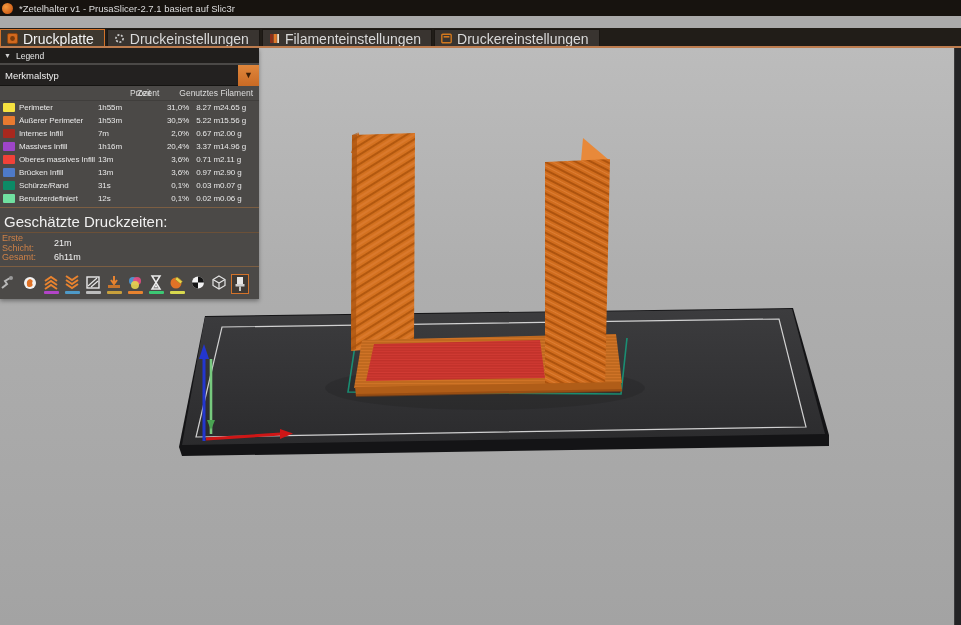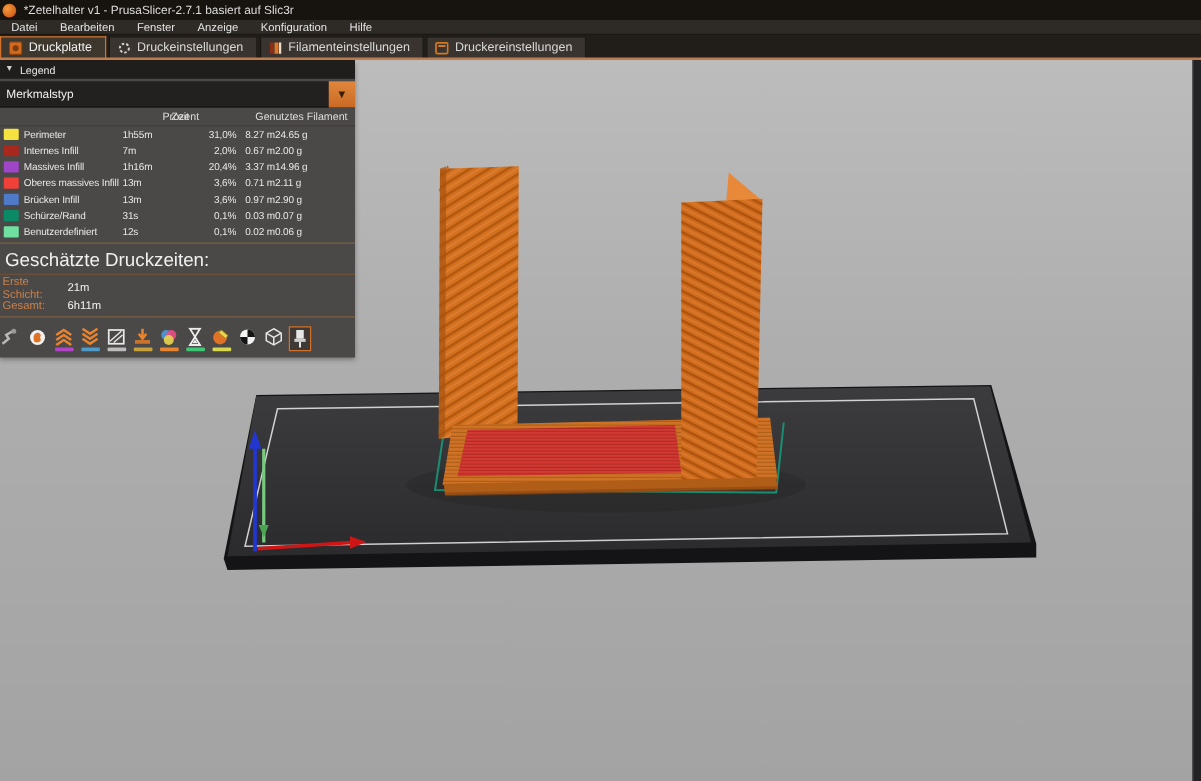--- a/index.html
+++ b/index.html
@@ -5,32 +5,32 @@
   html,body{margin:0;padding:0;background:#333;}
   *{box-sizing:border-box;font-family:"Liberation Sans",sans-serif;}
   #app{position:relative;width:961px;height:625px;overflow:hidden;background:#aaa;}
 
   
   #titlebar{position:absolute;top:0;left:0;right:0;height:16px;background:#17130f;display:flex;align-items:center;color:#dcdcdc;font-size:9.5px;}
   #titlebar .logo{width:11px;height:11px;border-radius:50%;background:radial-gradient(circle at 35% 35%,#f59a3e,#d2621a 70%,#8a3c0a);margin:0 6px 0 2px;flex:0 0 auto;}
   #menubar{position:absolute;top:16px;left:0;right:0;height:12px;background:#2e2b27;border-bottom:1px solid #1c1915;display:flex;align-items:center;color:#e4e4e4;font-size:9px;}
   #menubar .mi{padding:0 9px;height:100%;display:flex;align-items:center;cursor:default;}
   #tabbar{position:absolute;top:28px;left:0;right:0;height:19px;background:#211d18;display:flex;align-items:flex-end;}
-  .tab{height:18px;display:flex;align-items:center;gap:5px;padding:0 10px 0 6px;background:#393430;color:#d9d9d9;font-size:10px;margin-right:2px;border:1px solid #1b1713;border-bottom:none;}
+  .tab{height:18px;display:flex;align-items:center;gap:5px;padding:0 10px 0 6px;background:#393430;color:#d9d9d9;font-size:14px;margin-right:2px;border:1px solid #1b1713;border-bottom:none;}
   .tab.active{background:#3d372e;border:1px solid #d2722a;border-bottom:none;color:#f2f2f2;}
   #tab-underline{position:absolute;top:46px;left:0;right:0;height:2px;background:#bd7c4e;z-index:5;}
   .ticon{width:11px;height:11px;flex:0 0 auto;display:inline-block;}
 
   
   #viewport{position:absolute;top:48px;left:0;right:0;bottom:0;background:linear-gradient(180deg,#bcbcbc 0%,#aeaeae 40%,#a3a3a3 100%);}
   #scene{position:absolute;inset:0;width:100%;height:100%;}
   #rightedge{position:absolute;top:0;right:0;bottom:0;width:7px;background:#232325;border-left:1px solid #3a3a3c;}
 
   
-  #legend{position:absolute;top:0;left:0;width:284px;background:#4b4947;color:#e6e6e6;box-shadow:0 2px 4px rgba(0,0,0,.35);}
+  #legend{position:absolute;top:0;left:0;width:259px;background:#4b4947;color:#e6e6e6;box-shadow:0 2px 4px rgba(0,0,0,.35);}
   #legend-head{height:15px;background:#201e1c;display:flex;align-items:center;font-size:8.5px;color:#e8e8e8;padding:0 4px;gap:5px;}
   #legend-head .tri{font-size:7px;color:#cfcfcf;}
   #viewmode{height:21px;margin-top:2px;background:#232120;display:flex;align-items:center;font-size:9.5px;color:#f0f0f0;padding-left:5px;border-bottom:1px solid #151412;}
   #viewmode .dd-btn{margin-left:auto;width:21px;height:21px;background:linear-gradient(#e0873c,#c96a24);display:flex;align-items:center;justify-content:center;color:#3a1e08;font-size:9px;}
   #cols{position:relative;height:15px;font-size:8.5px;color:#dedede;border-bottom:1px solid #403e3c;}
   #cols .c1{position:absolute;left:100px;top:2px;margin-left:37px;}
   #cols .c2{position:absolute;left:130px;top:2px;}
   #cols .c3{position:absolute;right:6px;top:2px;}
   .lrow{display:flex;align-items:center;height:13px;font-size:8px;letter-spacing:-.1px;color:#e8e8e8;}
   .chip{width:12px;height:9px;margin:0 4px 0 3px;flex:0 0 auto;border-radius:1px;}
@@ -55,28 +55,20 @@
 </head>
 <body>
 
 <div id="app">
 
   <div id="titlebar">
     <span class="logo"></span>
     <span>*Zetelhalter v1 - PrusaSlicer-2.7.1 basiert auf Slic3r</span>
   </div>
 
-  <div id="menubar">
-    <span class="mi">Datei</span>
-    <span class="mi">Bearbeiten</span>
-    <span class="mi">Fenster</span>
-    <span class="mi">Anzeige</span>
-    <span class="mi">Konfiguration</span>
-    <span class="mi">Hilfe</span>
-  </div>
 
   <div id="tabbar">
     <div class="tab active">
       <svg class="ticon" viewBox="0 0 11 11">
           <rect x="0.5" y="0.5" width="10" height="10" rx="1.5" fill="#d2691e" stroke="#8a4510"></rect>
           <circle cx="5.5" cy="5.5" r="2.4" fill="#7a3c0c"></circle>
         </svg>
       <span>Druckplatte</span>
     </div>
     <div class="tab">
@@ -192,20 +184,29 @@
         <div class="lrow">
           <span class="chip" style="background: rgb(245, 226, 64);"></span>
           <span class="lbl">Perimeter</span>
           <span class="tim">1h55m</span>
           <span class="barc"><span class="bar" style="width: 37.82px;"></span></span>
           <span class="pct">31,0%</span>
           <span class="len">8.27 m</span>
           <span class="wgt">24.65 g</span>
         </div>
         <div class="lrow">
+          <span class="chip" style="background: rgb(232, 122, 48);"></span>
+          <span class="lbl">Äußerer Perimeter</span>
+          <span class="tim">1h53m</span>
+          <span class="barc"><span class="bar" style="width: 37.21px;"></span></span>
+          <span class="pct">30,5%</span>
+          <span class="len">5.22 m</span>
+          <span class="wgt">15.56 g</span>
+        </div>
+        <div class="lrow">
           <span class="chip" style="background: rgb(168, 40, 30);"></span>
           <span class="lbl">Internes Infill</span>
           <span class="tim">7m</span>
           <span class="barc"><span class="bar" style="width: 2.44px;"></span></span>
           <span class="pct">2,0%</span>
           <span class="len">0.67 m</span>
           <span class="wgt">2.00 g</span>
         </div>
         <div class="lrow">
           <span class="chip" style="background: rgb(158, 69, 200);"></span>

